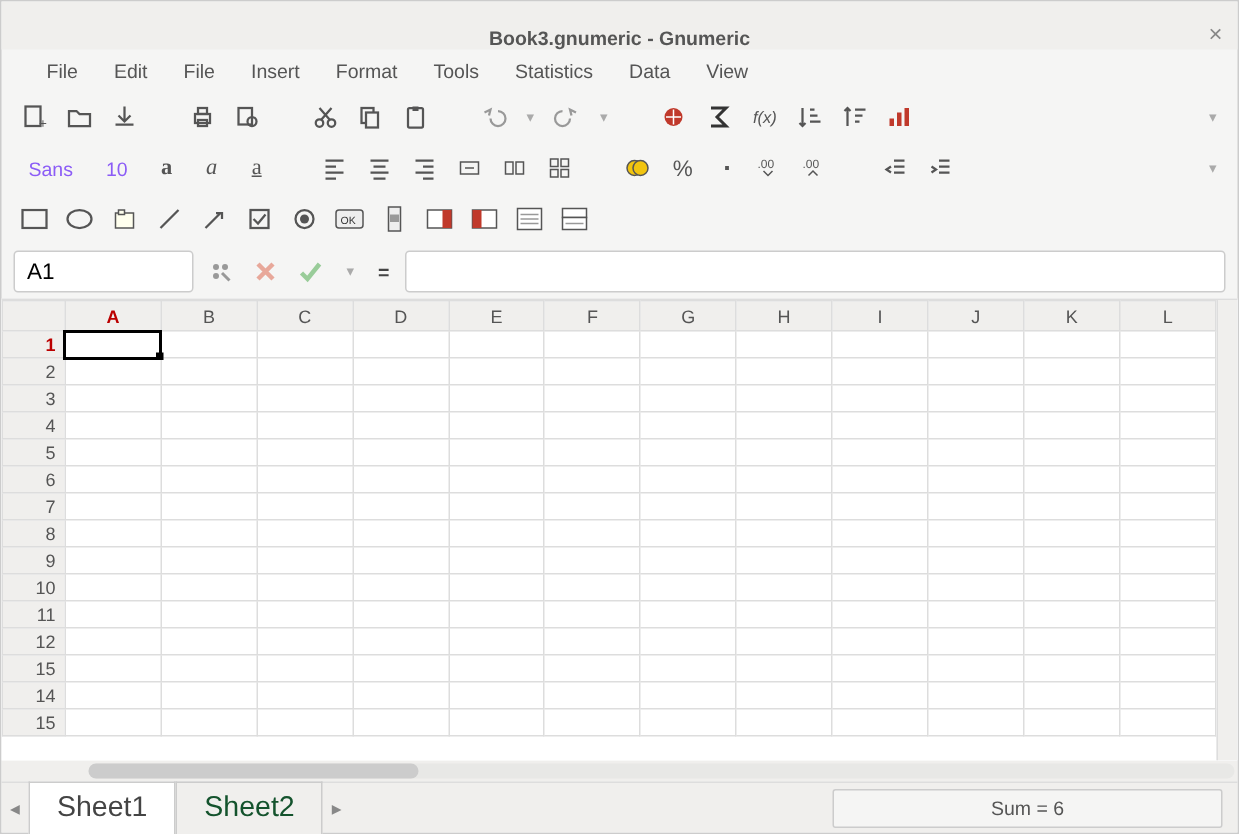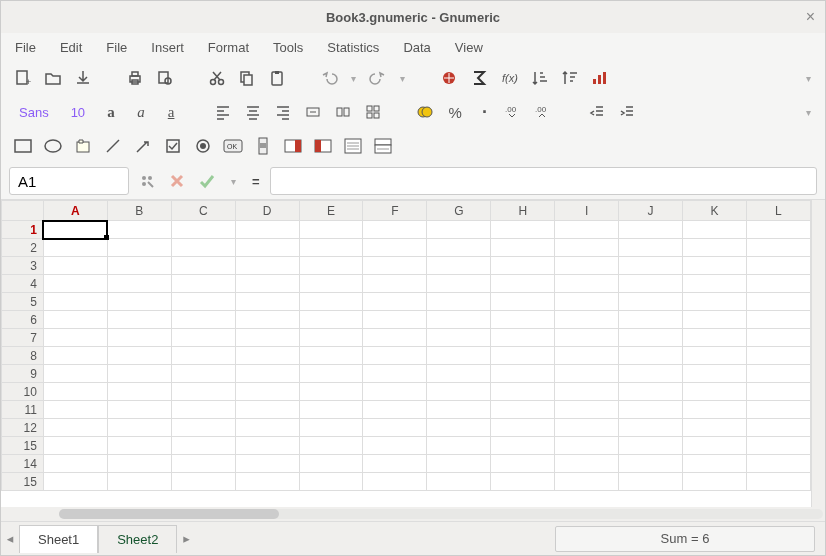--- a/index.html
+++ b/index.html
@@ -1,21 +1,21 @@
 <!DOCTYPE html>
 <html><head>
 <meta charset="utf-8">
 <style>
 * { box-sizing: border-box; margin: 0; padding: 0; }
 body { font-family: sans-serif; font-size: 13px; background: #f5f5f4; color: #333; user-select: none; }
 .window { width: 826px; height: 556px; background: #f5f5f4; display: flex; flex-direction: column; border: 1px solid #ccc; }
-.titlebar { height: 32px; display: flex; align-items: center; justify-content: center; position: relative; background: #f0efed; }
+.titlebar { height: 32px; display: flex; align-items: flex-end; justify-content: center; position: relative; background: #f0efed; }
 .titlebar .title { font-weight: bold; color: #555; }
 .titlebar .close { position: absolute; right: 10px; color: #888; font-size: 16px; cursor: pointer; }
-.menubar { height: 28px; display: flex; align-items: center; padding: 0 4px; gap: 4px; }
+.menubar { height: 28px; display: flex; align-items: center; padding: 0 20px; gap: 4px; }
 .menubar .menu-item { padding: 4px 10px; color: #555; border-radius: 3px; cursor: pointer; }
 .toolbar { height: 34px; display: flex; align-items: center; padding: 0 8px; gap: 2px; }
 .tb-btn { width: 28px; height: 28px; display: flex; align-items: center; justify-content: center; border-radius: 3px; cursor: pointer; color: #555; }
 .tb-sep { width: 12px; height: 24px; margin: 0 4px; }
 .tb-txt { padding: 0 10px; color: #8b5cf6; }
 .tb-spacer { flex: 1; }
 .chev { color: #aaa; font-size: 10px; padding: 0 6px; }
 svg { display: block; }
 .formula-row { height: 36px; display: flex; align-items: center; padding: 2px 8px; gap: 6px; }
 .cell-ref { width: 120px; height: 28px; border: 1px solid #ccc; border-radius: 3px; background: #fff; padding: 0 8px; font-size: 15px; outline: none; }
@@ -34,21 +34,21 @@
 td { width: 64px; height: 18px; background: #fff; }
 td.sel { outline: 2px solid #000; outline-offset: -1px; position: relative; }
 td.sel::after { content: ''; position: absolute; right: -2px; bottom: -2px; width: 5px; height: 5px; background: #000; }
 .vscroll { width: 14px; background: #f0efed; border-left: 1px solid #ddd; }
 .hscroll-row { height: 14px; display: flex; background: #f0efed; }
 .hscroll-row .pad { width: 56px; }
 .hscroll-track { flex: 1; background: #e8e8e6; position: relative; border-radius: 7px; margin: 2px; }
 .hscroll-thumb { position: absolute; left: 0; top: 0; bottom: 0; width: 220px; background: #ccc; border-radius: 7px; }
 .statusbar { height: 34px; display: flex; align-items: center; background: #f0efed; border-top: 1px solid #ddd; }
 .sheet-nav { width: 18px; height: 100%; display: flex; align-items: center; justify-content: center; color: #888; cursor: pointer; }
-.sheet-tab { padding: 6px 18px; border: 1px solid #ccc; border-bottom: none; background: #fff; color: #444; cursor: pointer; font-size: 13px; }
+.sheet-tab { padding: 6px 18px; border: 1px solid #ccc; border-bottom: none; background: #fff; color: #444; cursor: pointer; font-size: 19px; }
 .sheet-tab.inactive { background: #f0efed; color: #14532d; }
 .status-spacer { flex: 1; }
 .sum-box { width: 260px; height: 26px; border: 1px solid #ccc; background: #f5f5f4; display: flex; align-items: center; justify-content: center; color: #555; margin-right: 10px; border-radius: 2px; }
 </style>
 </head>
 <body>
 
 <div class="window">
 
   <div class="titlebar">

